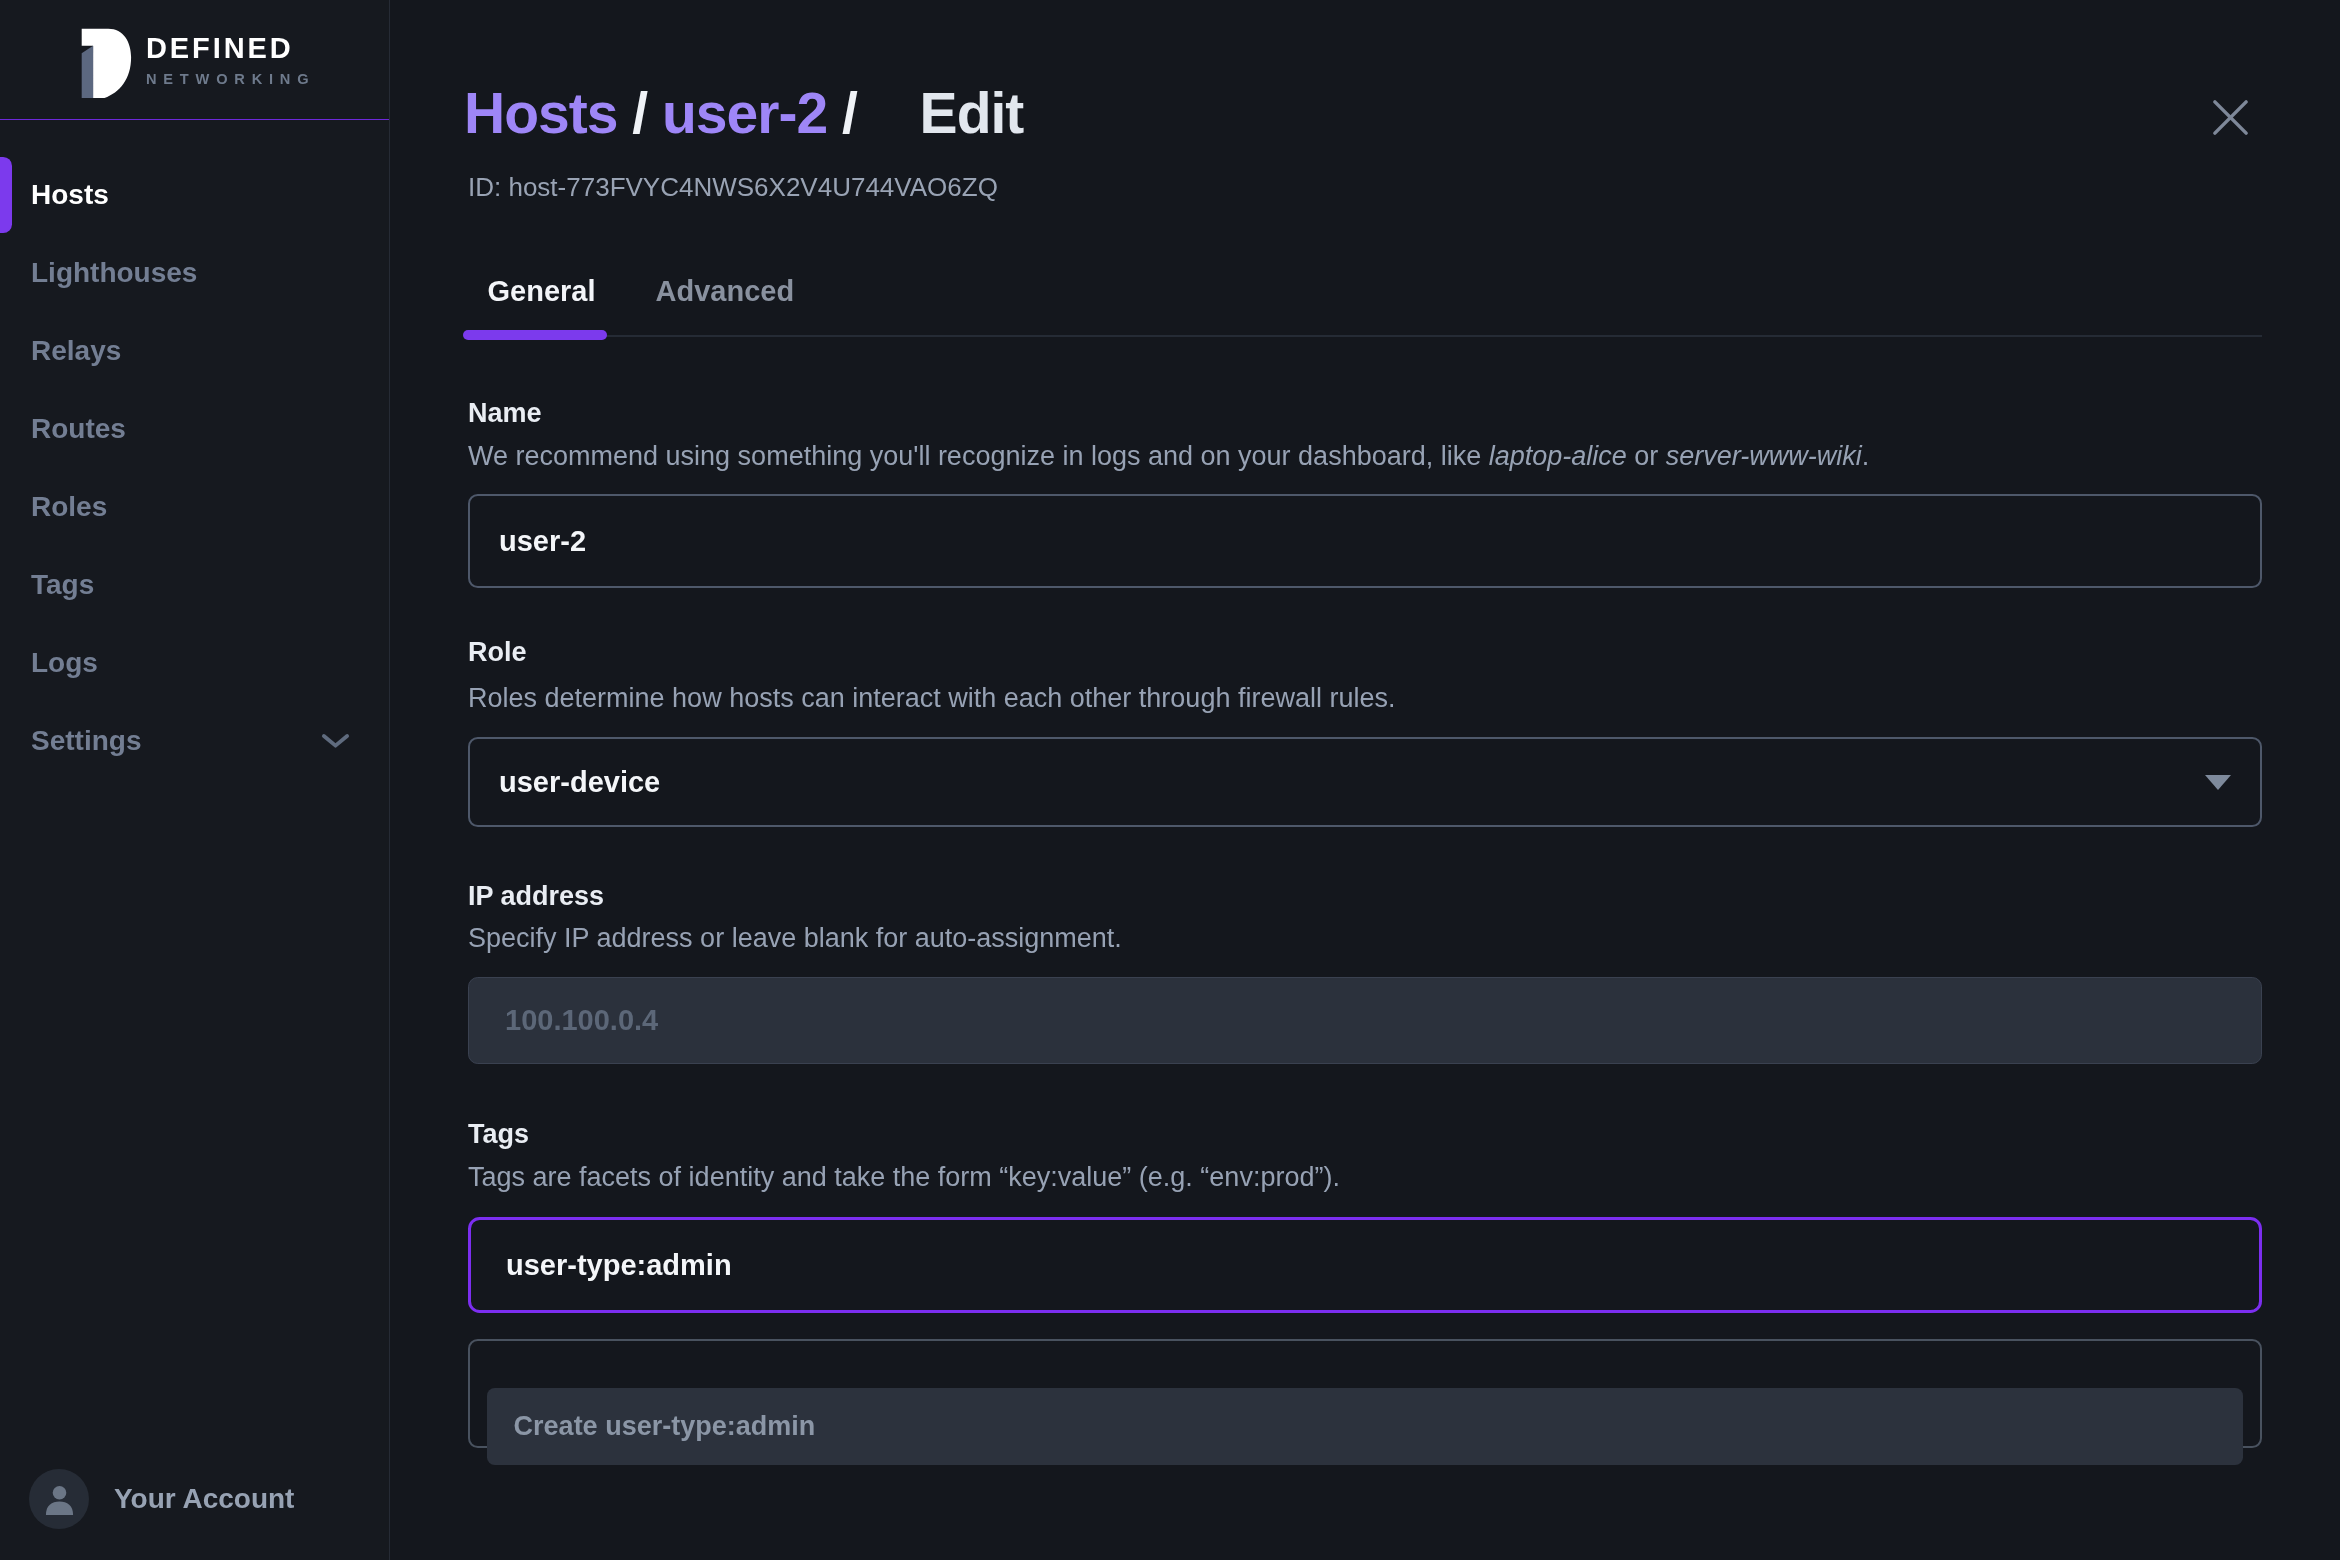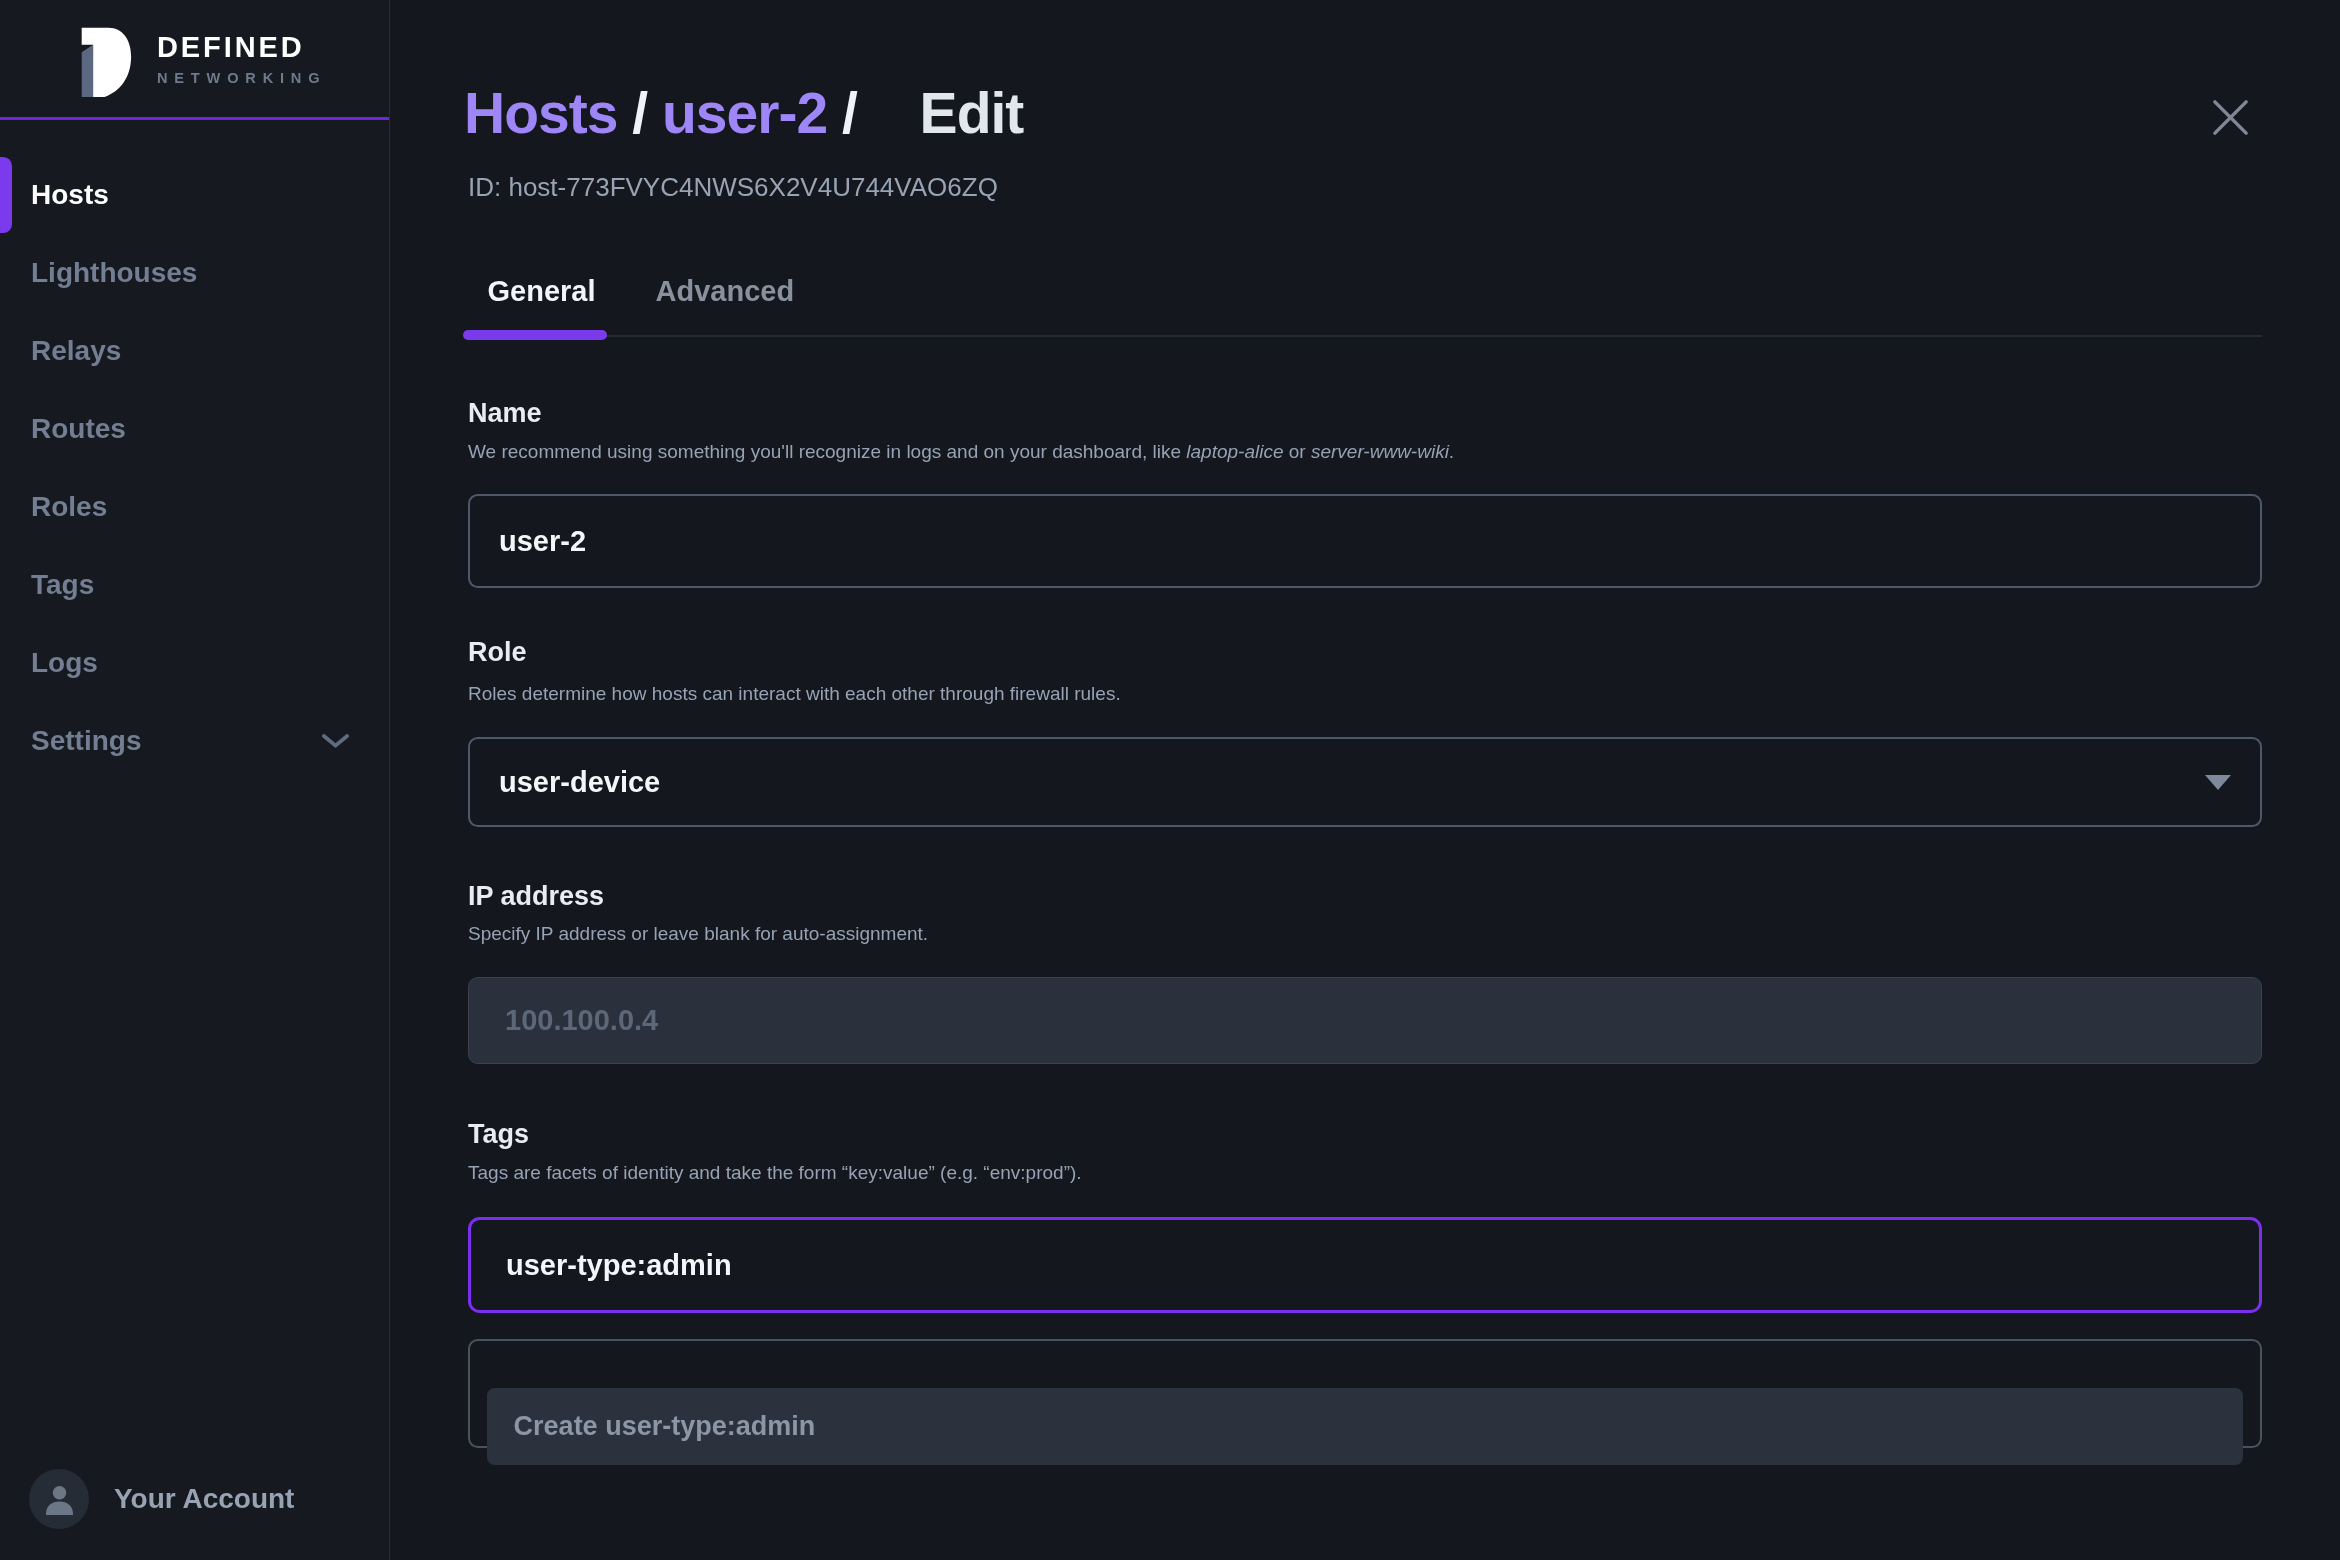--- a/index.html
+++ b/index.html
@@ -11,22 +11,22 @@
     overflow:hidden;
     color:#E9EDF3;
   }
 
   
   .sidebar {
     position:absolute; left:0; top:0; width:390px; height:1560px;
     background:#16191F; border-right:1px solid #262B35;
   }
   .logo-block {
-    height:120px; border-bottom:3px solid #6d28d9;
-    display:flex; align-items:center; padding-left:76px; gap:24px;
+    height:120px; border-bottom:1px solid #6d28d9;
+    display:flex; align-items:center; padding-left:76px; gap:13px;
   }
   .brand-text { display:flex; flex-direction:column; }
   .brand-name { color:#FFFFFF; font-size:29px; font-weight:700; letter-spacing:2.9px; }
   .brand-sub  { color:#6E7A8C; font-size:14.6px; font-weight:600; letter-spacing:6.8px; margin-top:6.8px; }
 
   .nav { position:absolute; top:156px; left:0; right:0; }
   .nav-item {
     position:relative; height:78px; display:flex; align-items:center;
     padding:0 39px 0 31px; color:#737E93; font-size:28px; font-weight:700;
     cursor:pointer;
@@ -73,21 +73,21 @@
   .tabs { position:absolute; top:275px; left:19.5px; display:flex; gap:60px; }
   .tab { font-size:29px; font-weight:700; color:#89919F; cursor:pointer; }
   .tab.active { color:#F3F5F9; }
   .tab-underline {
     position:absolute; top:330px; left:-4.9px; width:144px; height:9.8px;
     background:#7C3AED; border-radius:5.9px; z-index:2;
   }
   .tab-border { position:absolute; top:335px; left:0; width:1794px; height:2px; background:#252B35; }
 
   .f-label { position:absolute; left:0; font-size:27px; font-weight:700; color:#E9EDF3; }
-  .f-desc  { position:absolute; left:0; font-size:19px; font-weight:400; color:#97A2B4; }
+  .f-desc  { position:absolute; left:0; font-size:27px; font-weight:400; color:#97A2B4; }
   .f-desc .ital { font-style:italic; }
 
   .f-input {
     position:absolute; left:0; width:1794px;
     background:transparent; border:2px solid #4E586A; border-radius:9.8px;
     color:#F4F6F9; font-size:29px; font-weight:700; padding:0 29px;
     font-family:"Liberation Sans", sans-serif; outline:none;
   }
   #name-input { top:494px; height:94px; }
 

